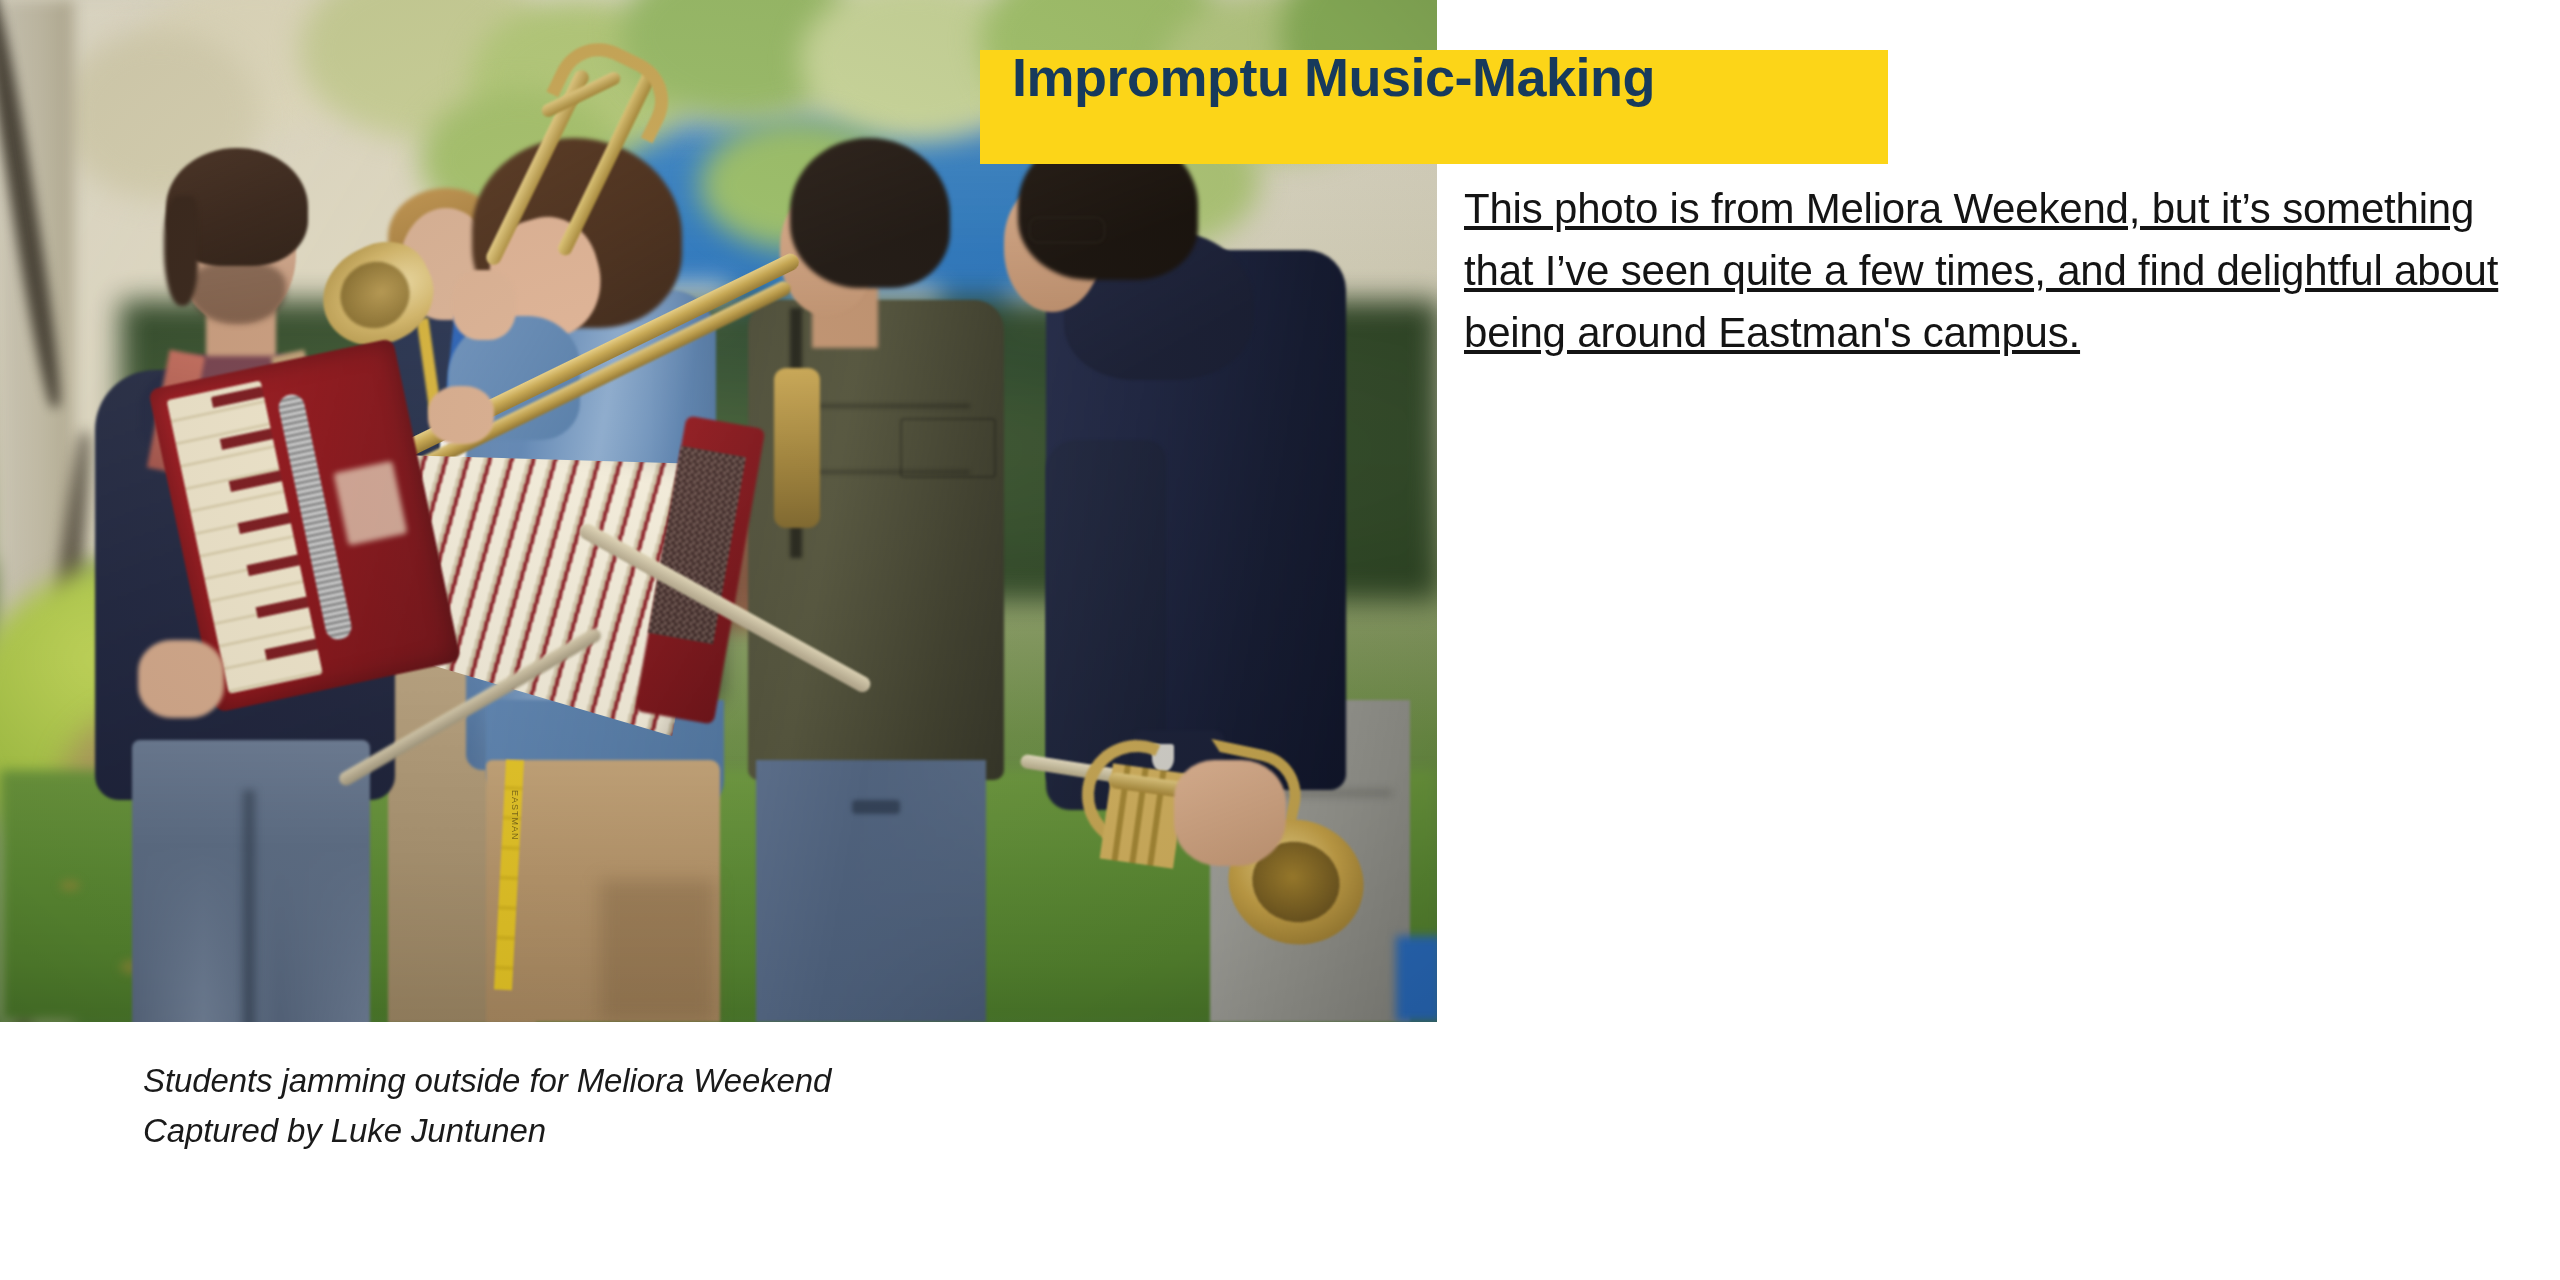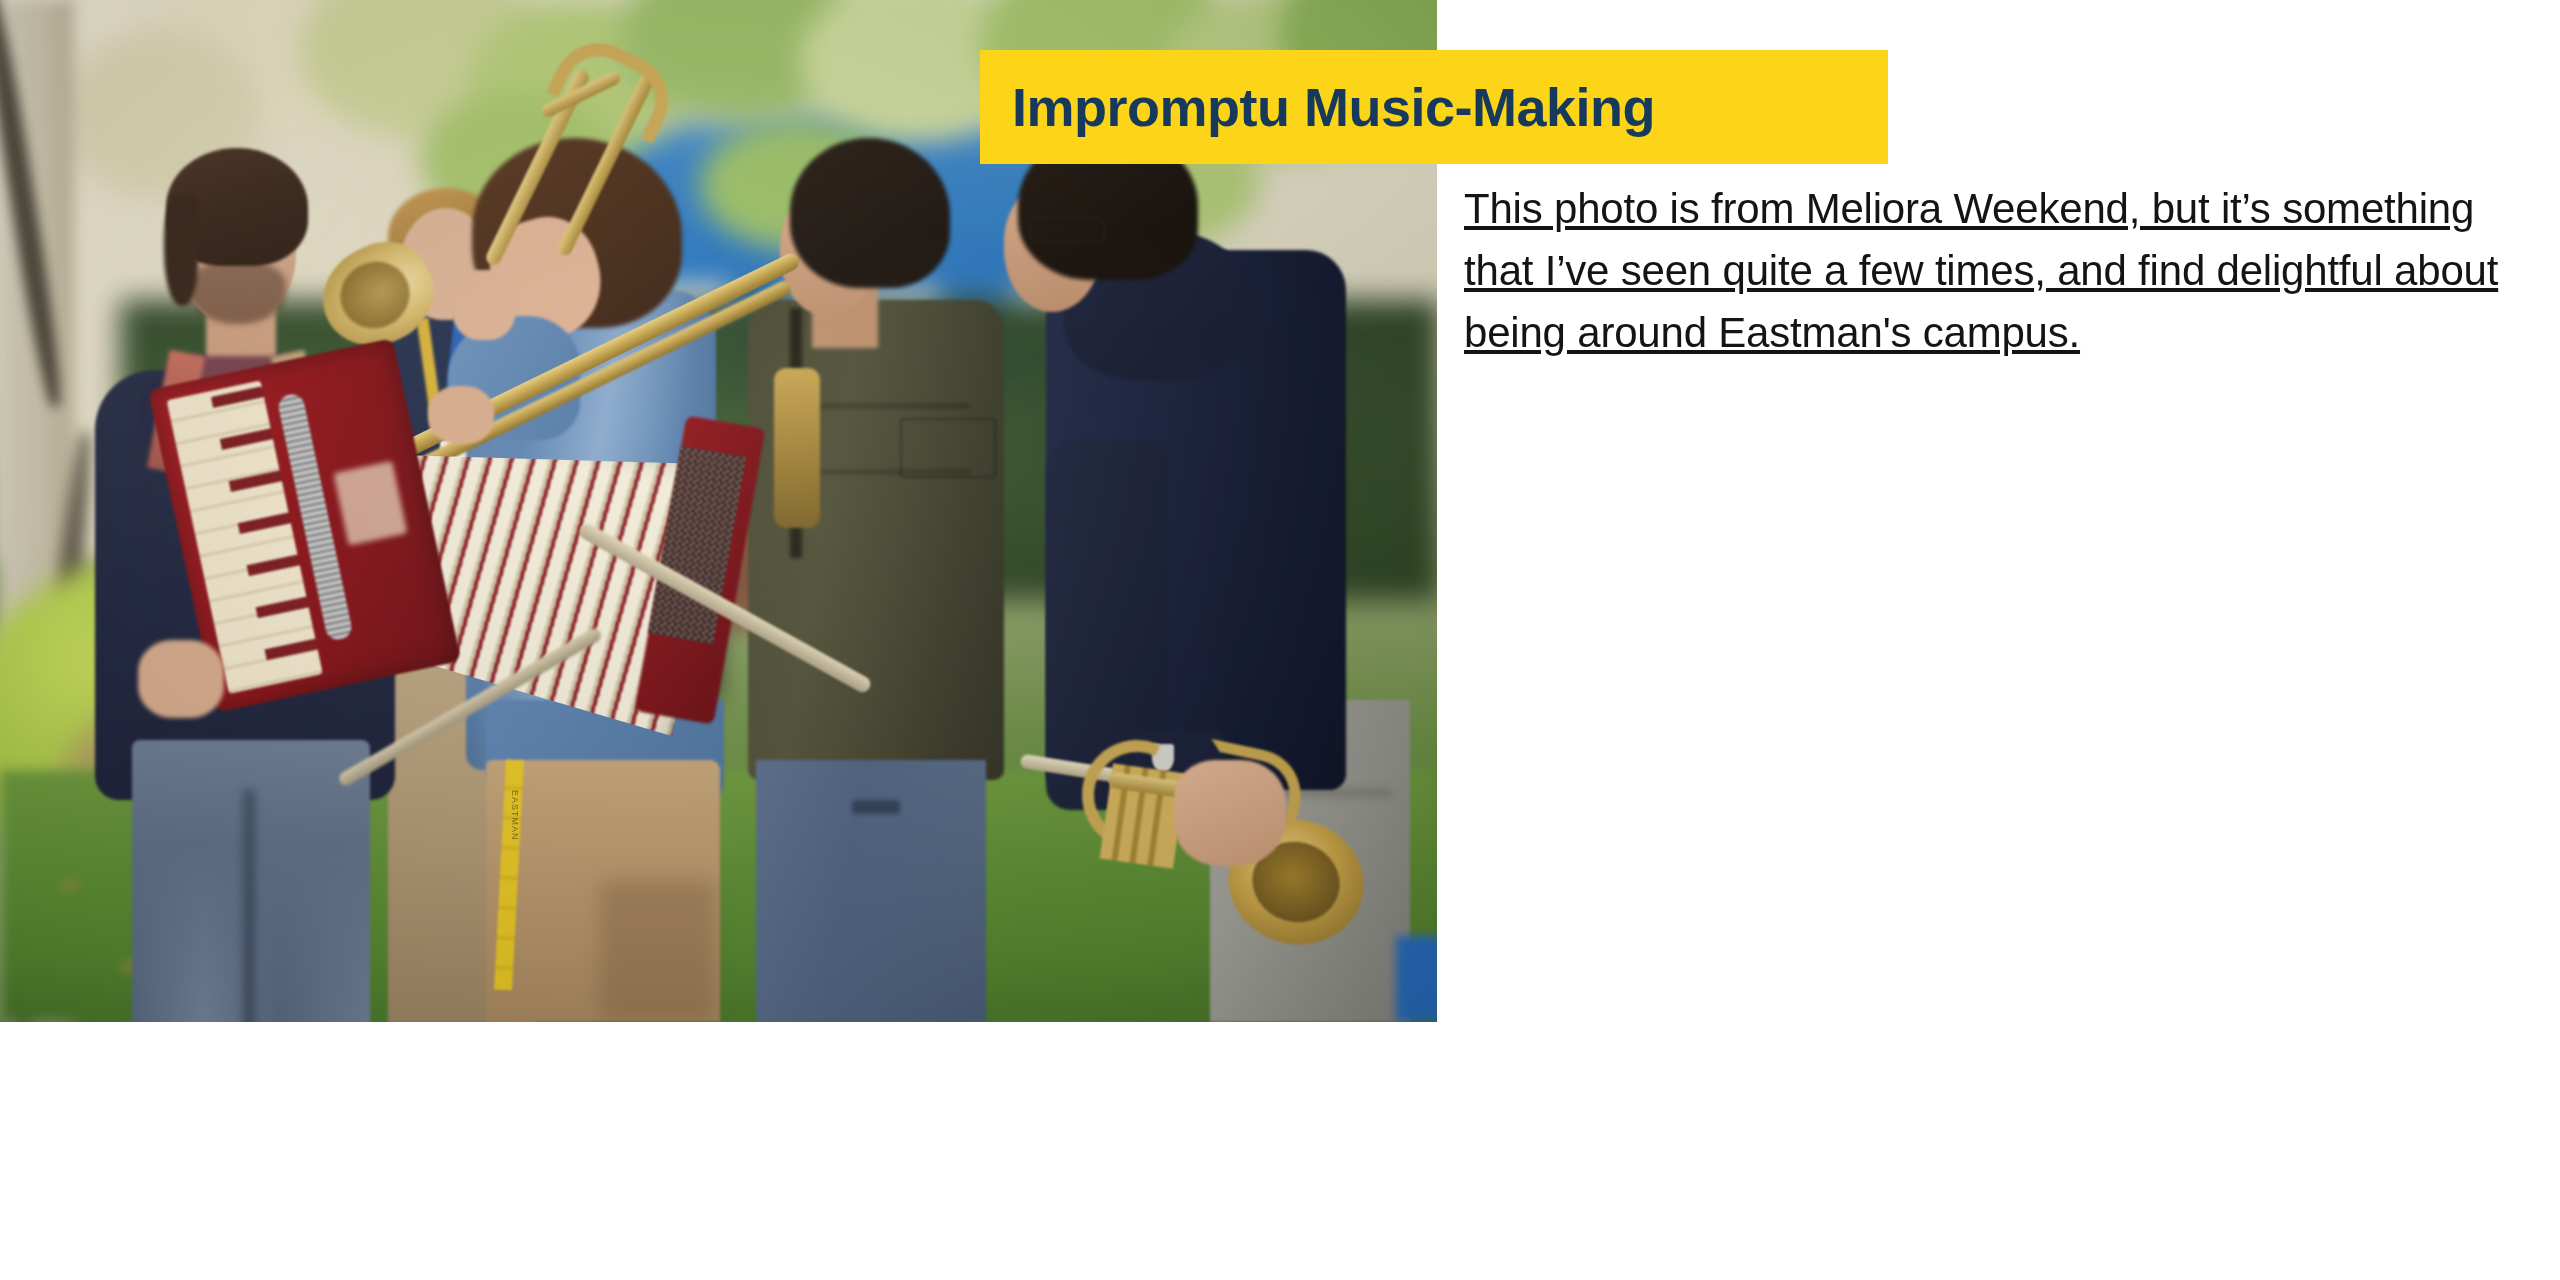--- a/index.html
+++ b/index.html
@@ -719,21 +719,21 @@
 
   
   #title-banner {
     position: absolute;
     left: 980px;
     top: 50px;
     width: 908px;
     height: 114px;
     background: #fcd518;
     display: flex;
-    align-items: center;
+    align-items: flex-start;
     z-index: 6;
   }
   #title-text {
     margin: 0;
     padding: 0 0 0 32px;
     font-family: "Liberation Sans", sans-serif;
     font-size: 54px;
     font-weight: bold;
     letter-spacing: -0.5px;
     color: #173a5c;
@@ -923,14 +923,18 @@
   </div>
 
   <div id="title-banner">
     <h1 id="title-text">Impromptu Music-Making</h1>
   </div>
 
   <div id="body-copy">
     <p>This photo is from Meliora Weekend, but it’s something that I’ve seen quite a few times, and find delightful about being around Eastman's campus.</p>
   </div>
 
+  <div id="caption">
+    <div>Students jamming outside for Meliora Weekend</div>
+    <div>Captured by Luke Juntunen</div>
+  </div>
 
 </div>
 
 </body></html>

